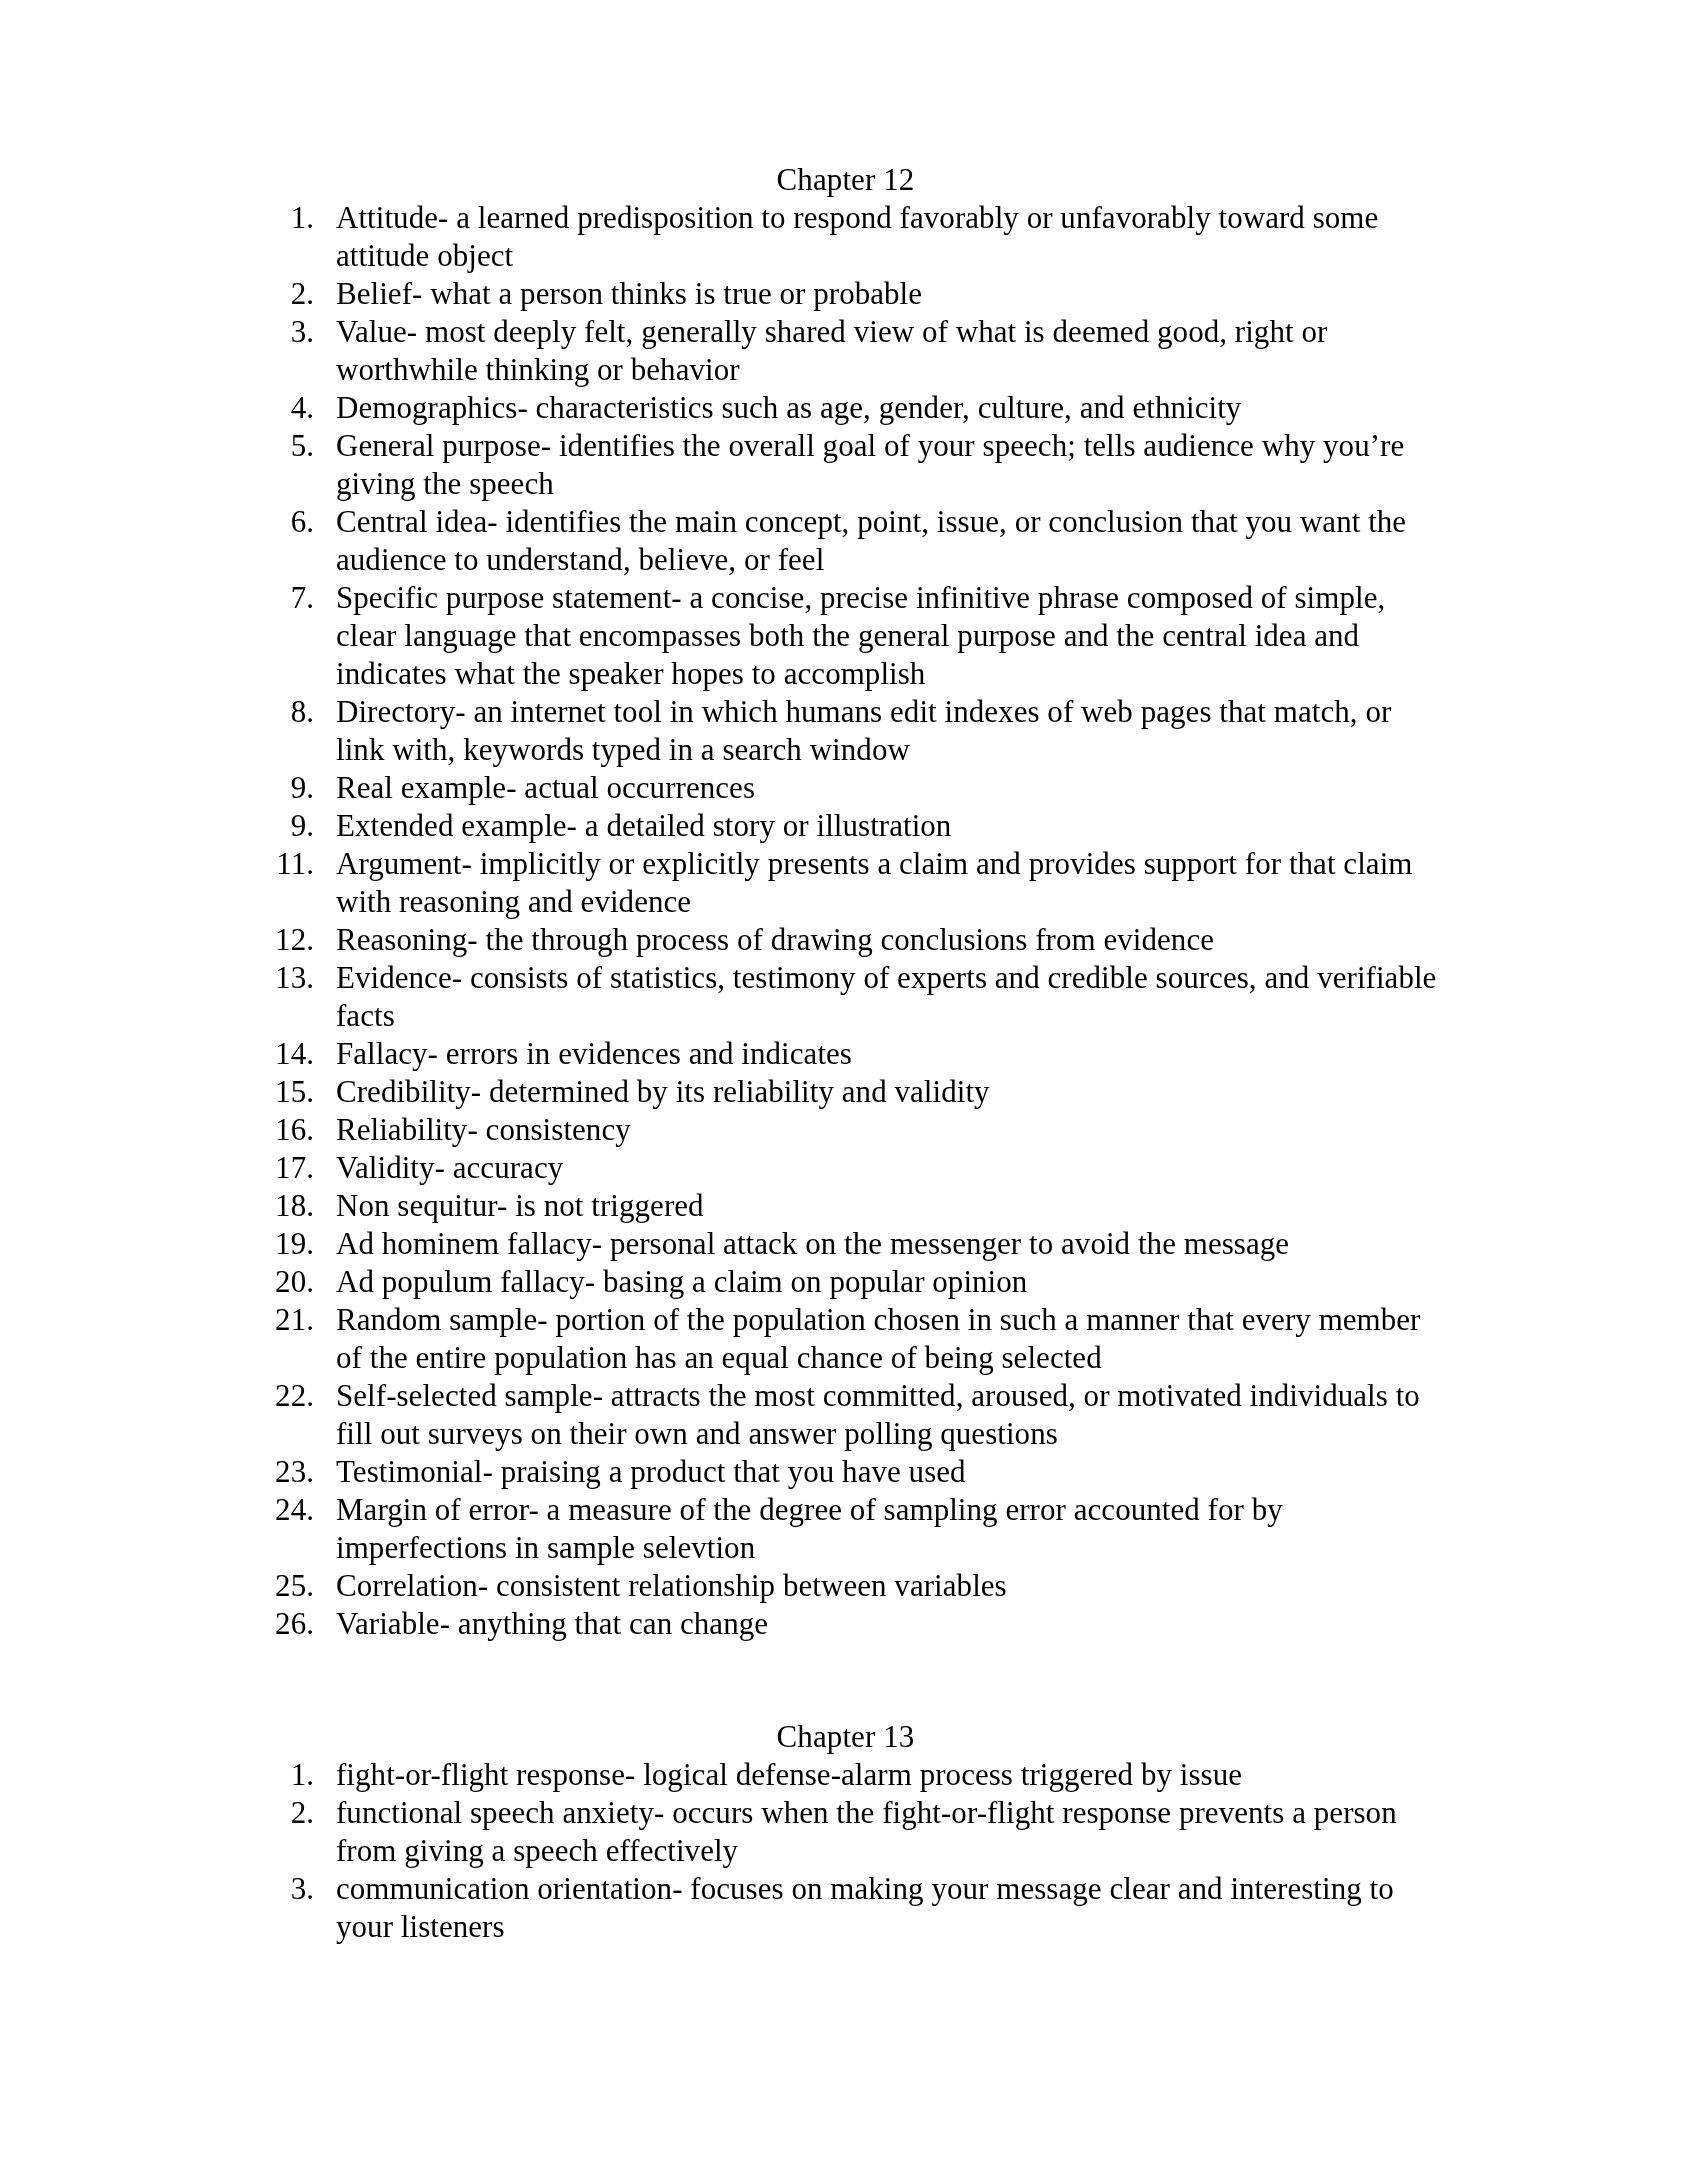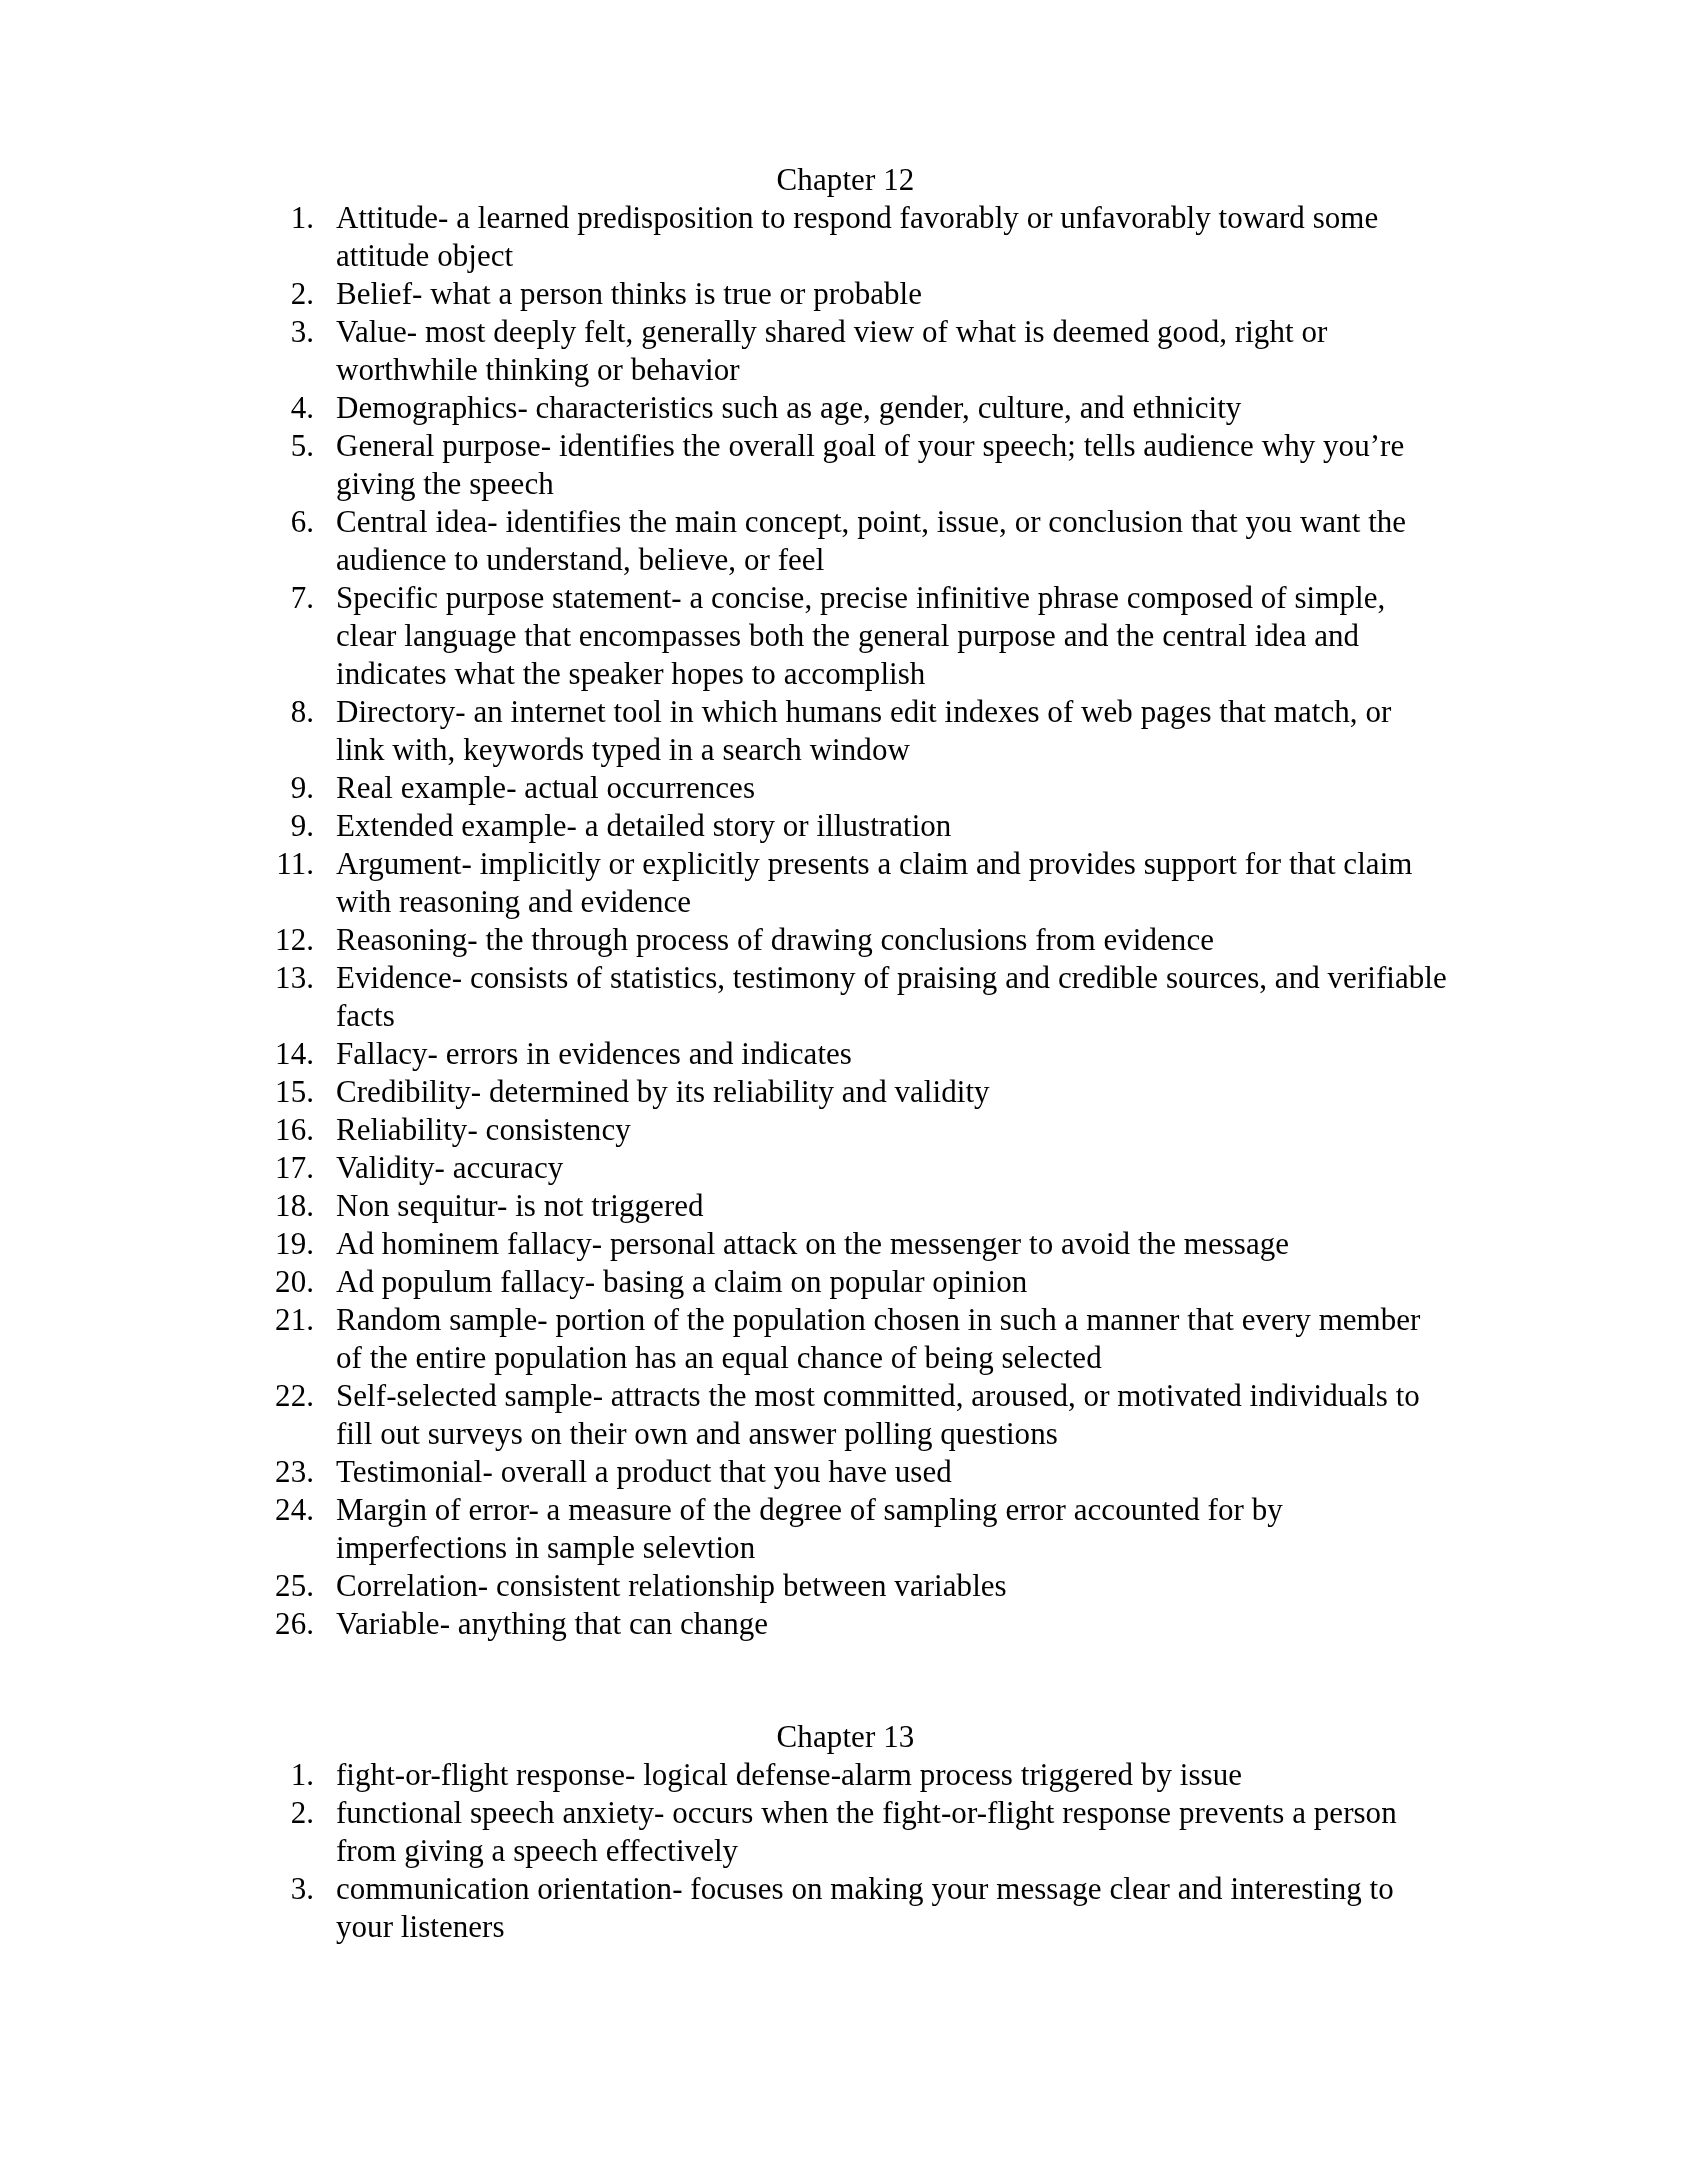--- a/index.html
+++ b/index.html
@@ -124,21 +124,21 @@
       <li>
           <span class="num">11.</span>
           <span class="txt w-full">Argument- implicitly or explicitly presents a claim and provides support for that claim with reasoning and evidence</span>
         </li>
       <li>
           <span class="num">12.</span>
           <span class="txt w-full">Reasoning- the through process of drawing conclusions from evidence</span>
         </li>
       <li>
           <span class="num">13.</span>
-          <span class="txt w-full">Evidence- consists of statistics, testimony of praising and credible sources, and verifiable facts</span>
+          <span class="txt w-full">Evidence- consists of statistics, testimony of experts and credible sources, and verifiable facts</span>
         </li>
       <li>
           <span class="num">14.</span>
           <span class="txt w-full">Fallacy- errors in evidences and indicates</span>
         </li>
       <li>
           <span class="num">15.</span>
           <span class="txt w-full">Credibility- determined by its reliability and validity</span>
         </li>
       <li>
@@ -164,21 +164,21 @@
       <li>
           <span class="num">21.</span>
           <span class="txt w-full">Random sample- portion of the population chosen in such a manner that every member of the entire population has an equal chance of being selected</span>
         </li>
       <li>
           <span class="num">22.</span>
           <span class="txt w-full">Self-selected sample- attracts the most committed, aroused, or motivated individuals to fill out surveys on their own and answer polling questions</span>
         </li>
       <li>
           <span class="num">23.</span>
-          <span class="txt w-full">Testimonial- overall a product that you have used</span>
+          <span class="txt w-full">Testimonial- praising a product that you have used</span>
         </li>
       <li>
           <span class="num">24.</span>
           <span class="txt w-full">Margin of error- a measure of the degree of sampling error accounted for by imperfections in sample selevtion</span>
         </li>
       <li>
           <span class="num">25.</span>
           <span class="txt w-full">Correlation- consistent relationship between variables</span>
         </li>
       <li>

